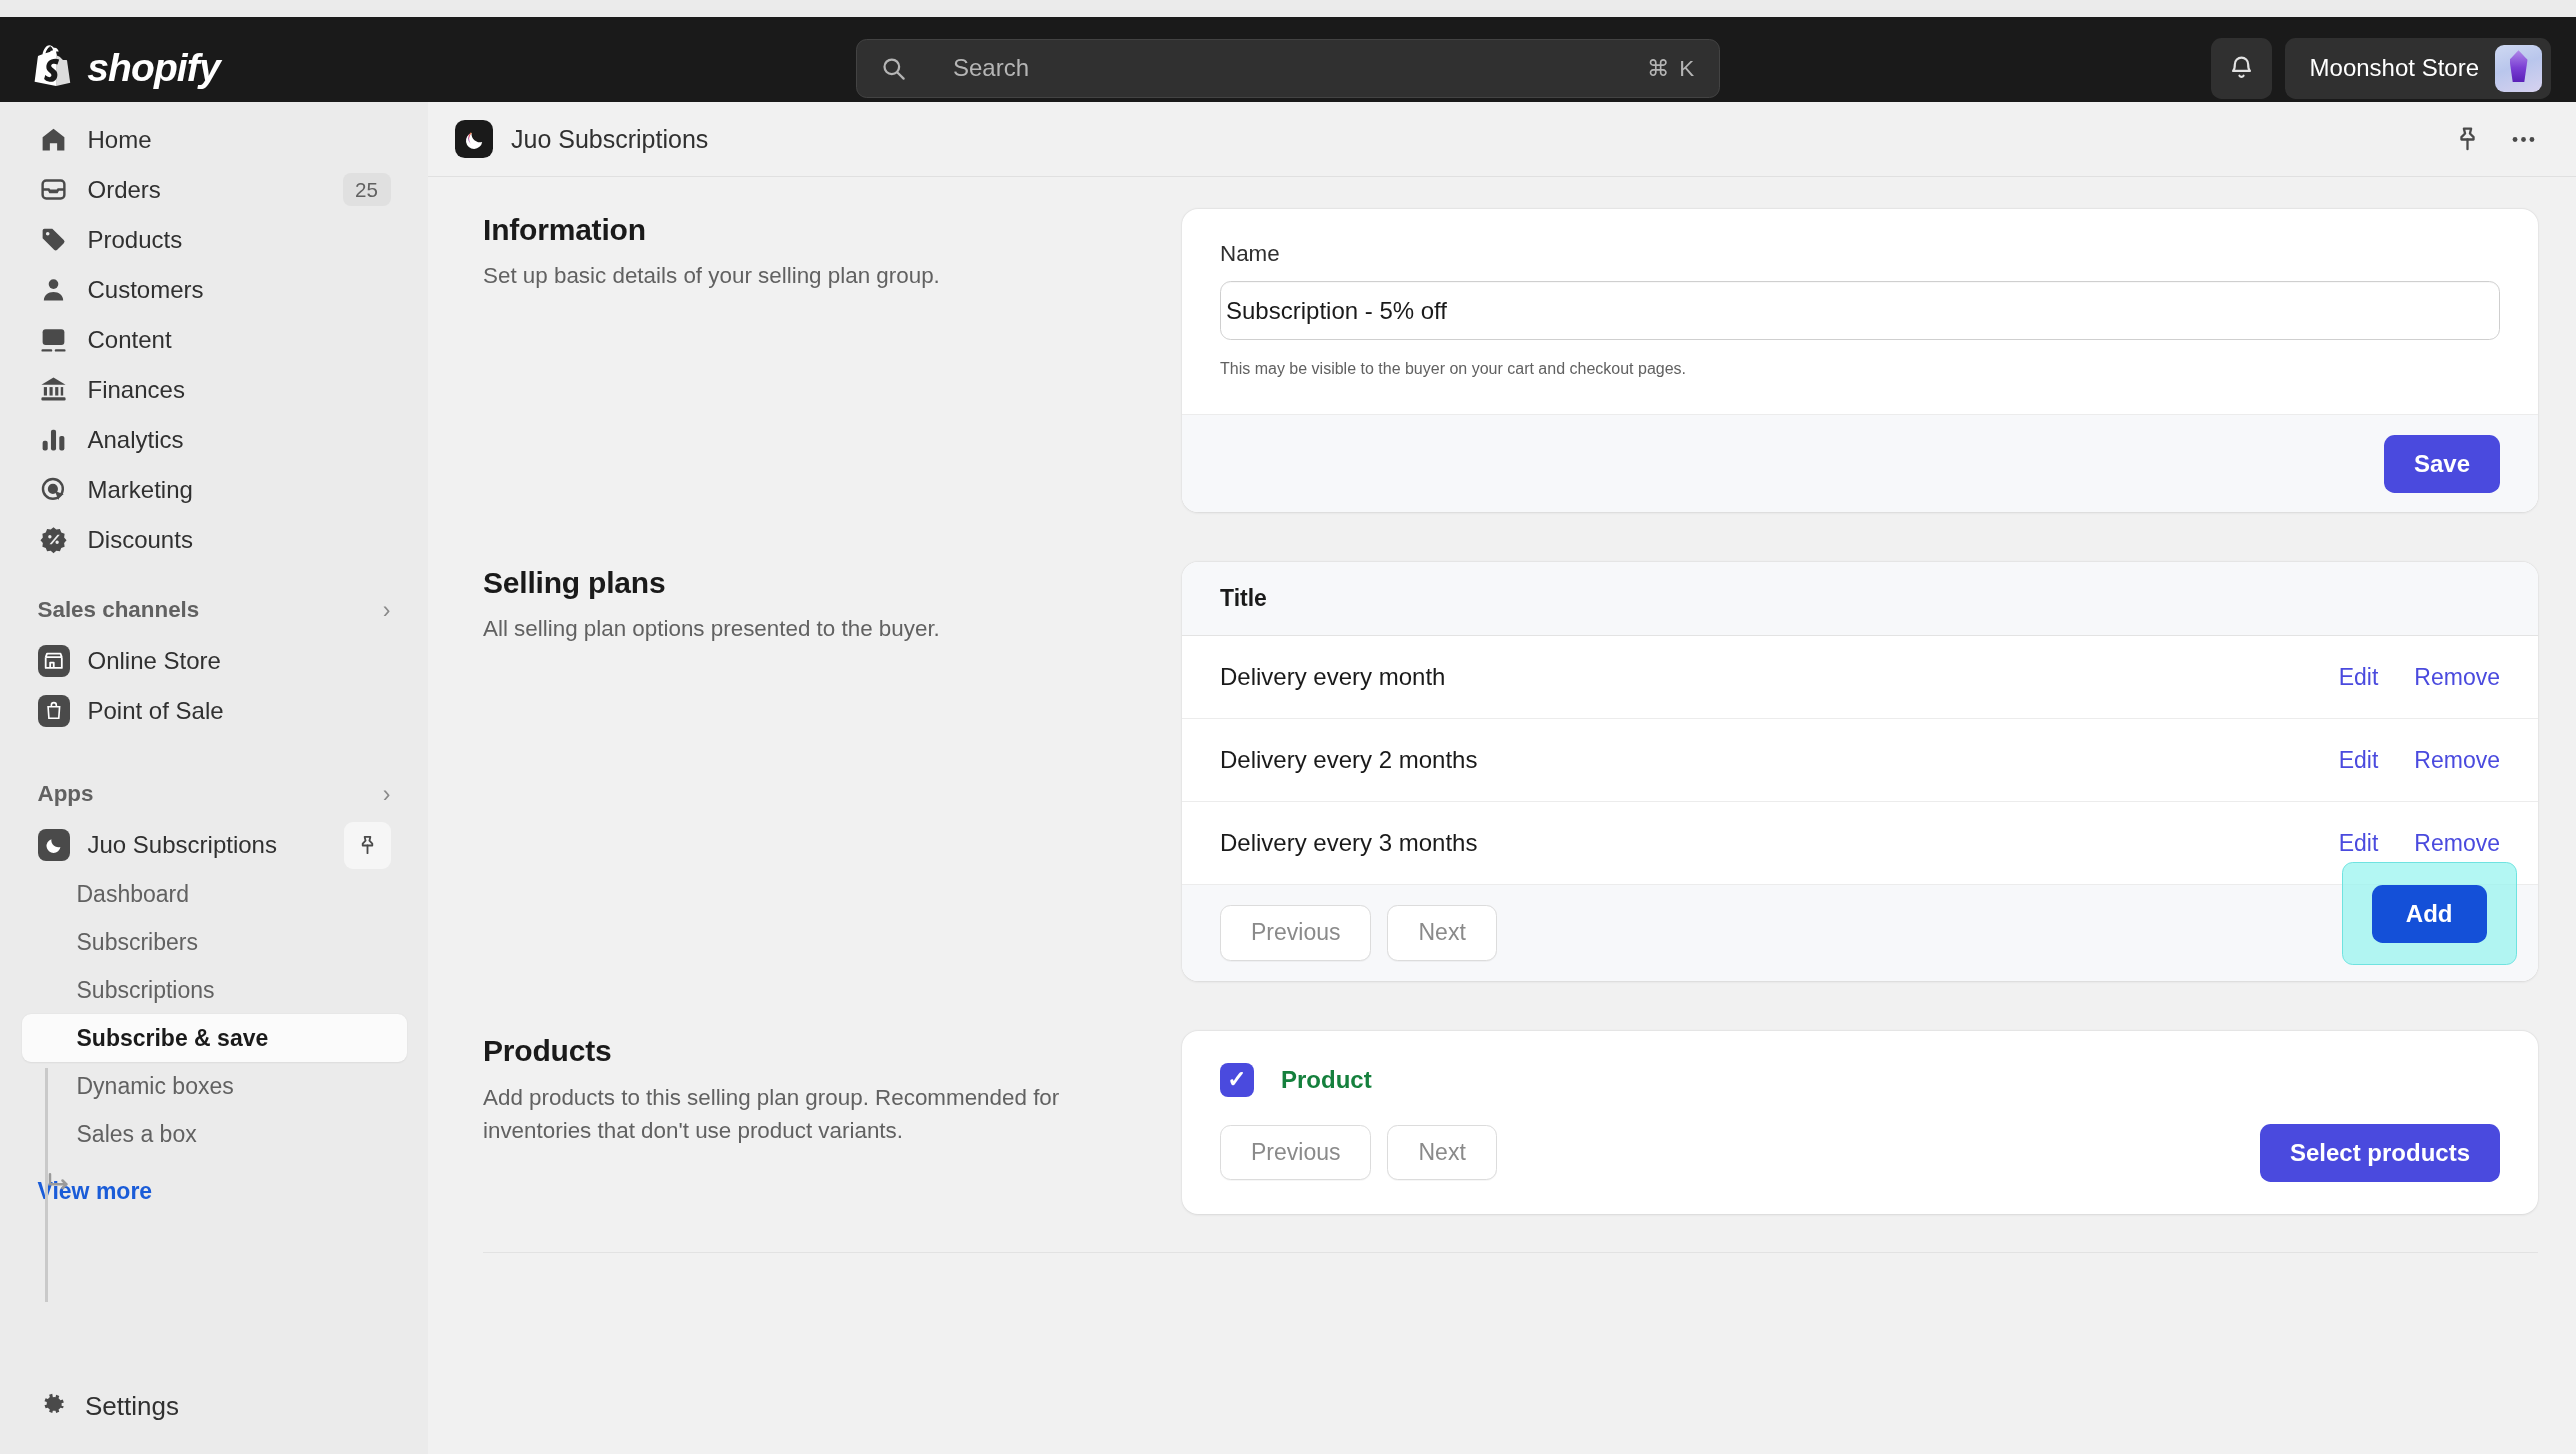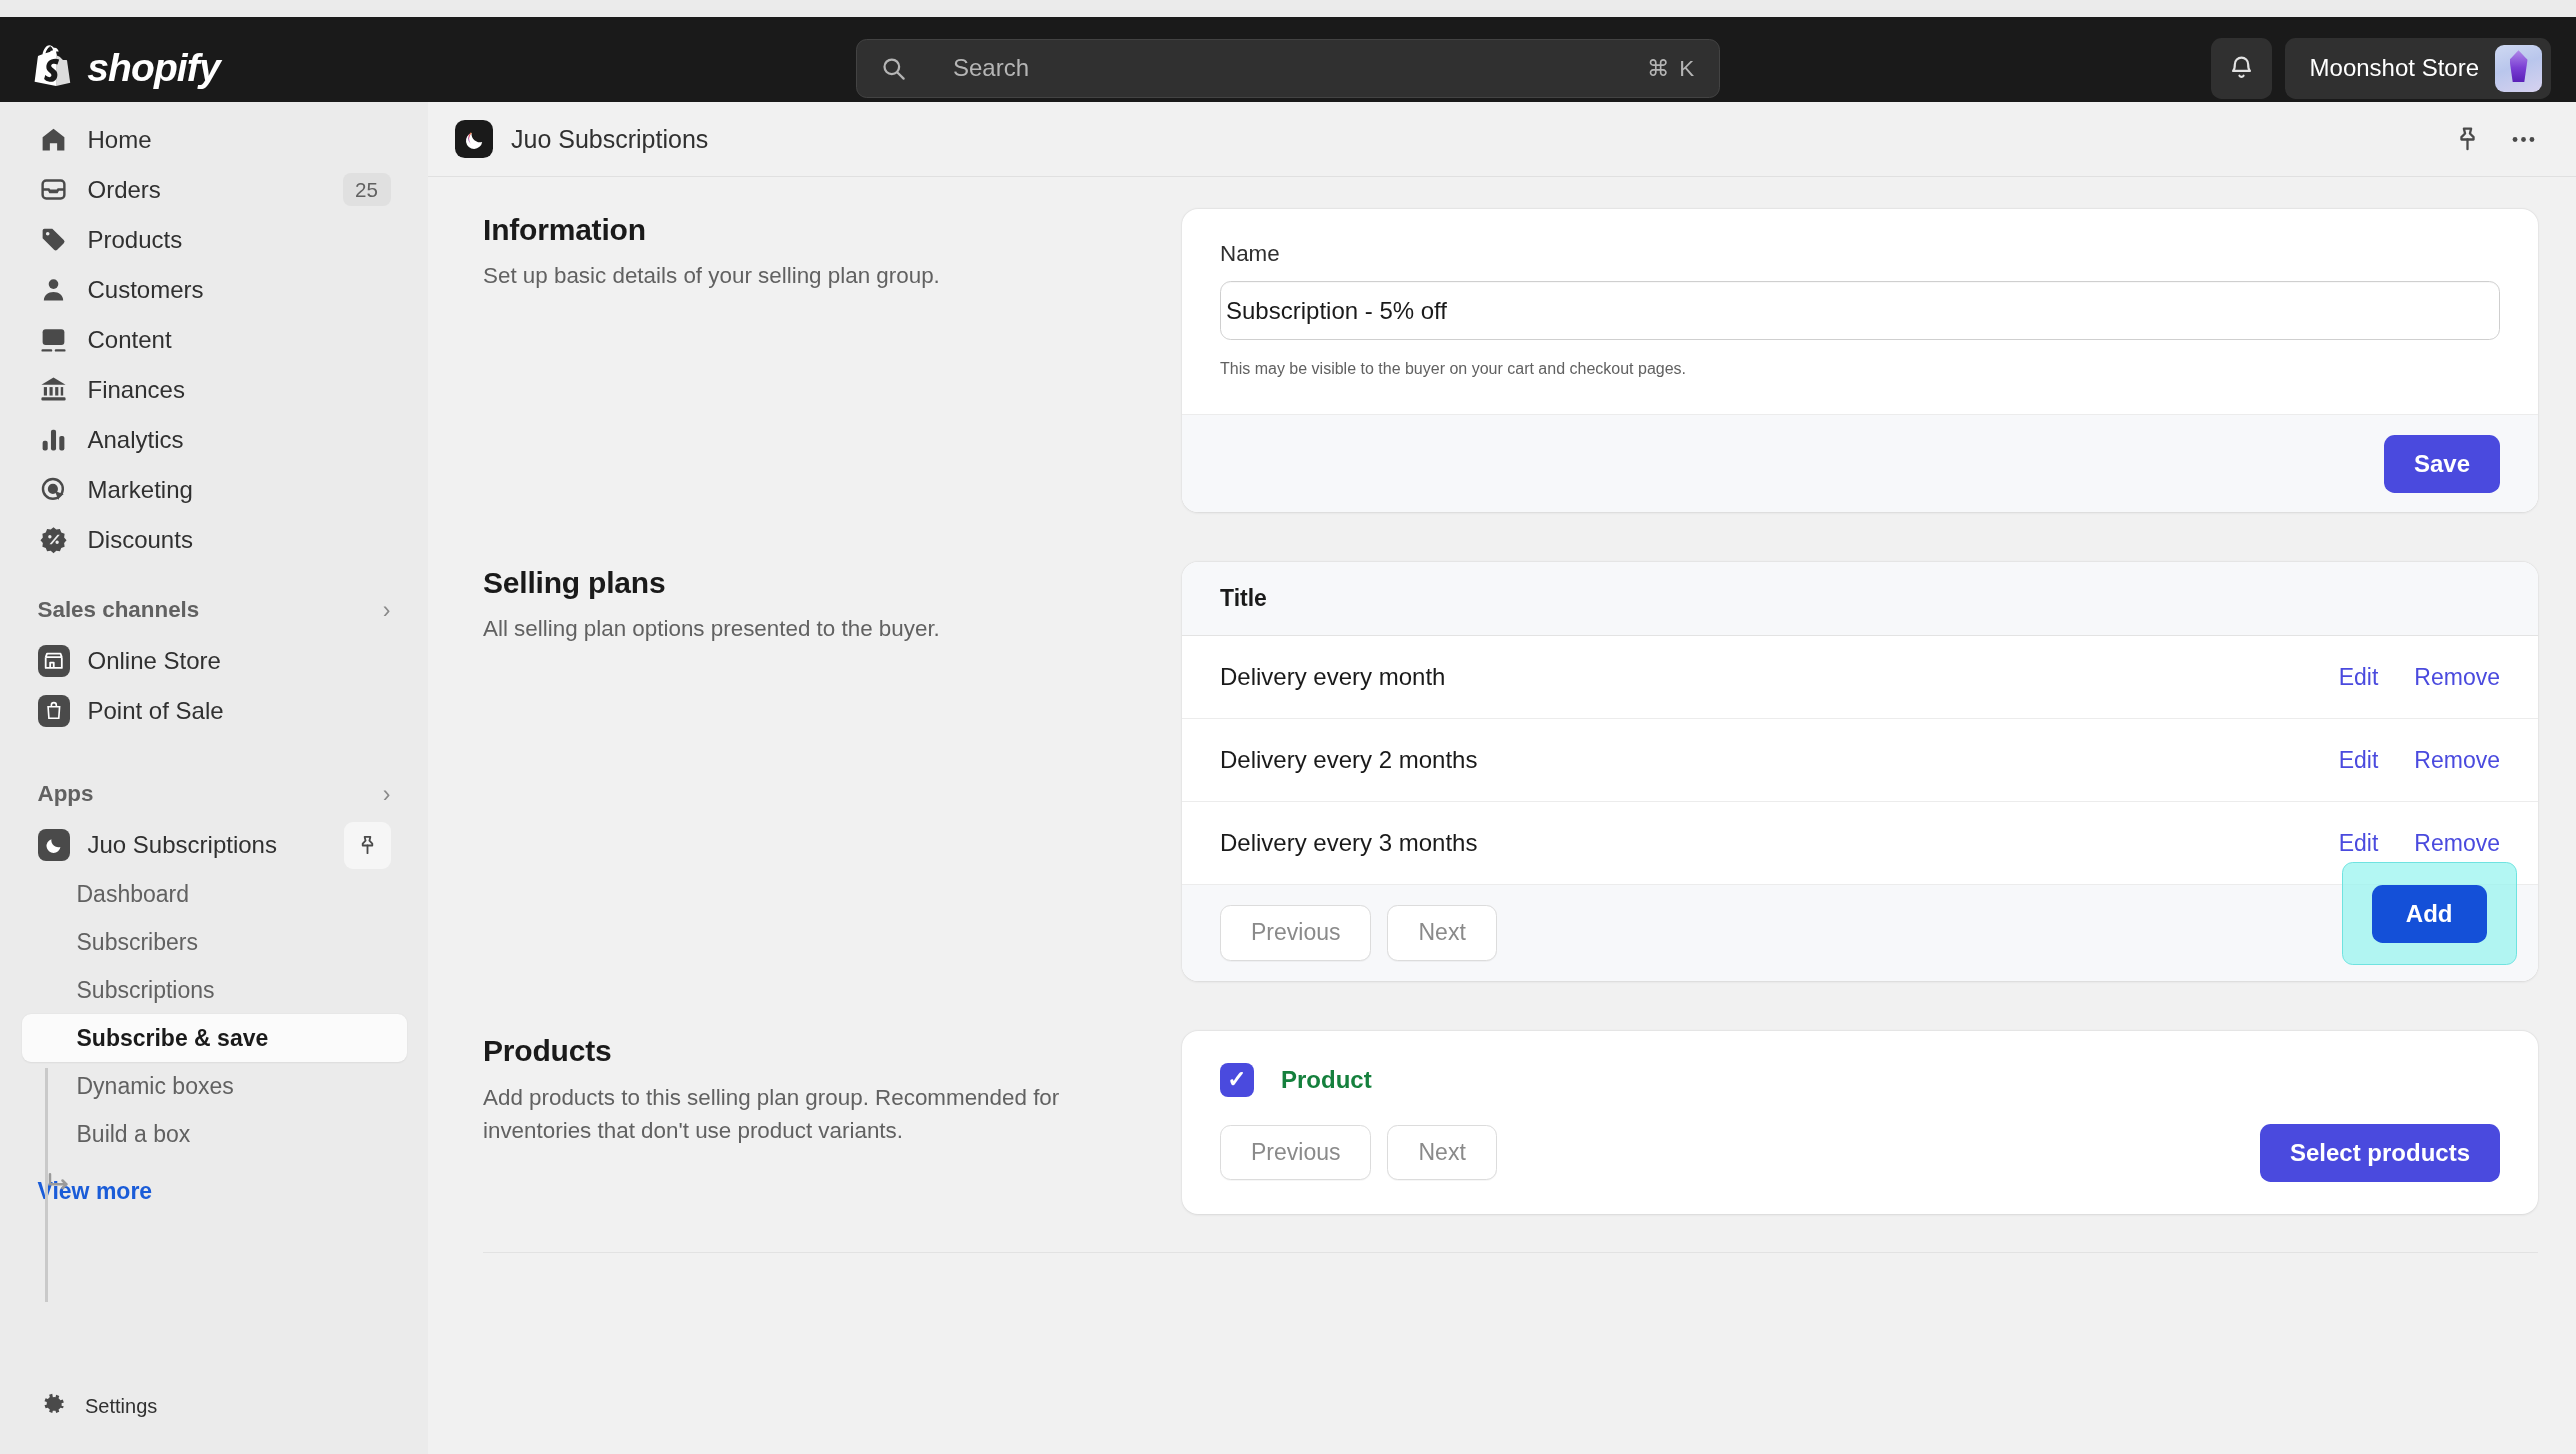--- a/index.html
+++ b/index.html
@@ -104,21 +104,21 @@
   .tree-arrow { position: absolute; left: 45px; top: 1066px; color: #9a9a9a; }
   .view-more {
     margin: 19.7px 21.5px 0; padding: 0 16px;
     font-size: 23px; color: #1a5cd8; font-weight: bold;
   }
   .settings-row {
     position: absolute; bottom: 23px; left: 0; width: 428px;
     display: flex; align-items: center; gap: 18px;
     padding: 0 38px; height: 50px;
   }
-  .settings-row .lbl { font-size: 20px; color: #303030; }
+  .settings-row .lbl { font-size: 26px; color: #303030; }
   .app-icon-sq {
     width: 32px; height: 32px; border-radius: 8px;
     background: #4a4a4a; display:flex; align-items:center; justify-content:center;
   }
   .pin-btn {
     width: 47px; height: 47px; border-radius: 9px; background: #f6f6f6;
     display: flex; align-items: center; justify-content: center;
   }
 
   
@@ -418,21 +418,21 @@
   <div class="sub-item">
     <span class="lbl">Subscriptions</span>
   </div>
   <div class="sub-item active">
     <span class="lbl">Subscribe &amp; save</span>
   </div>
   <div class="sub-item">
     <span class="lbl">Dynamic boxes</span>
   </div>
   <div class="sub-item">
-    <span class="lbl">Build a box</span>
+    <span class="lbl">Sales a box</span>
   </div>
 
   <div class="view-more">View more</div>
 
   <div class="settings-row">
     <span class="ico">
       <svg width="29" height="29" viewBox="0 0 24 24" fill="#4a4a4a">
           <path d="M12 8.2a3.8 3.8 0 100 7.6 3.8 3.8 0 000-7.6zm9.4 5.4l-1.9-.5a7.6 7.6 0 000-2.2l1.9-.5-.9-2.6-1.9.6a7.6 7.6 0 00-1.6-1.6l.6-1.9-2.6-.9-.5 1.9a7.6 7.6 0 00-2.2 0L11.8 3l-2.6.9.6 1.9a7.6 7.6 0 00-1.6 1.6L6.3 6.8l-.9 2.6 1.9.5a7.6 7.6 0 000 2.2l-1.9.5.9 2.6 1.9-.6c.46.63 1 1.17 1.6 1.6l-.6 1.9 2.6.9.5-1.9a7.6 7.6 0 002.2 0l.5 1.9 2.6-.9-.6-1.9c.63-.46 1.17-1 1.6-1.6l1.9.6z"></path>
         </svg>
     </span>

